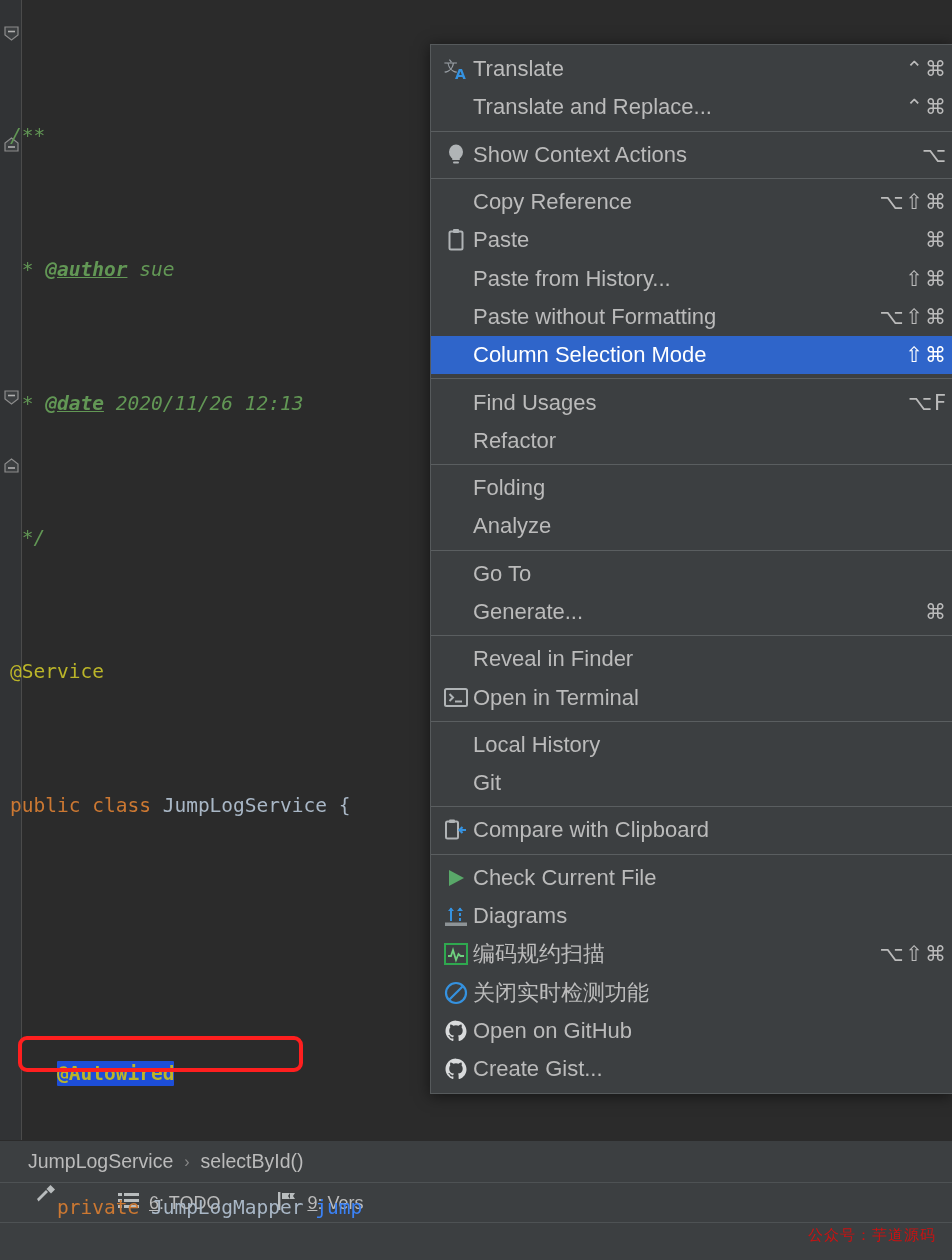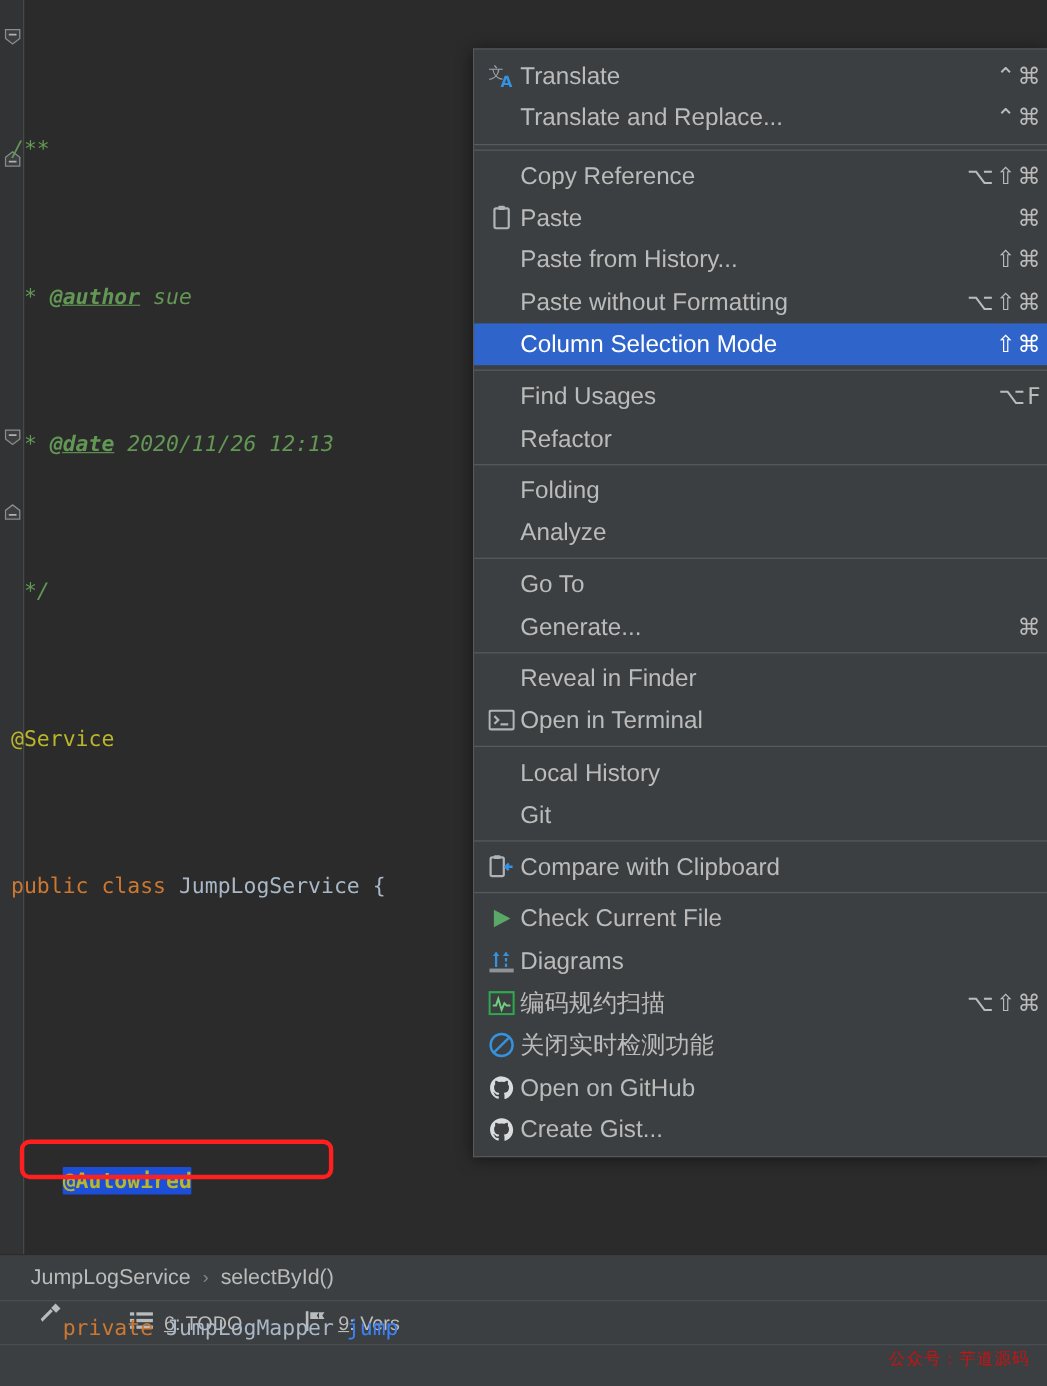--- a/index.html
+++ b/index.html
@@ -336,20 +336,31 @@
     <span class="mi-shortcut">⌃⌘</span>
   </div>
   <div class="menu-item">
     <span class="mi-icon"></span>
     <span class="mi-label">Translate and Replace...</span>
     <span class="mi-shortcut">⌃⌘</span>
   </div>
 
   <div class="menu-sep"></div>
 
+  <div class="menu-item">
+    <span class="mi-icon">
+      <svg width="22" height="24" viewBox="0 0 22 24">
+        <ellipse cx="11" cy="9" rx="7" ry="7.5" fill="#b0b4b6"></ellipse>
+        <rect x="7" y="15" width="8" height="2" rx="1" fill="#b0b4b6"></rect>
+        <rect x="8" y="18.5" width="6" height="2" rx="1" fill="#b0b4b6"></rect>
+      </svg>
+    </span>
+    <span class="mi-label">Show Context Actions</span>
+    <span class="mi-shortcut">⌥</span>
+  </div>
 
   <div class="menu-sep"></div>
 
   <div class="menu-item">
     <span class="mi-icon"></span>
     <span class="mi-label">Copy Reference</span>
     <span class="mi-shortcut">⌥⇧⌘</span>
   </div>
   <div class="menu-item">
     <span class="mi-icon">

